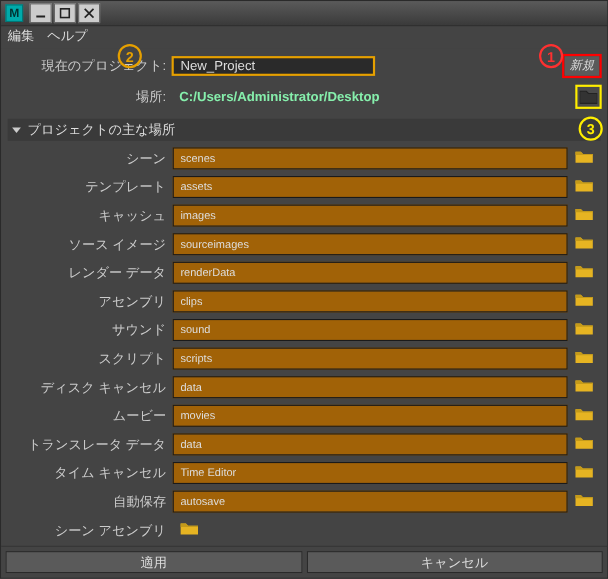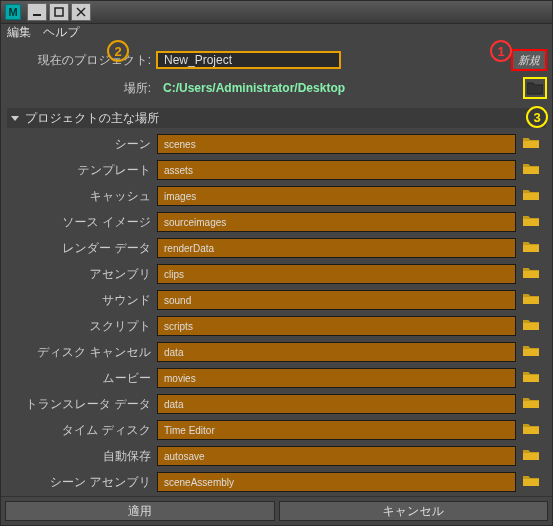--- a/index.html
+++ b/index.html
@@ -225,42 +225,41 @@
           <div class="field-label">トランスレータ データ</div>
           <input class="field-input" value="data" style="">
           <div class="field-folder">
             <span><svg class="folder-svg" viewBox="0 0 16 14">
                 <path d="M0 3 L5 3 L7 5 L16 5 L16 13 L0 13 Z" fill="#e6b422"></path>
                 <path d="M0 3 L5 3 L7 5 L16 5 L16 6 L0 6 Z" fill="#c49a1a"></path>
               </svg></span>
           </div>
         </div>
         <div class="field-row">
-          <div class="field-label">タイム ディスク</div>
+          <div class="field-label">タイム キャンセル</div>
           <input class="field-input" value="Time Editor" style="">
           <div class="field-folder">
             <span><svg class="folder-svg" viewBox="0 0 16 14">
                 <path d="M0 3 L5 3 L7 5 L16 5 L16 13 L0 13 Z" fill="#e6b422"></path>
                 <path d="M0 3 L5 3 L7 5 L16 5 L16 6 L0 6 Z" fill="#c49a1a"></path>
               </svg></span>
           </div>
         </div>
         <div class="field-row">
           <div class="field-label">自動保存</div>
           <input class="field-input" value="autosave" style="">
           <div class="field-folder">
             <span><svg class="folder-svg" viewBox="0 0 16 14">
                 <path d="M0 3 L5 3 L7 5 L16 5 L16 13 L0 13 Z" fill="#e6b422"></path>
                 <path d="M0 3 L5 3 L7 5 L16 5 L16 6 L0 6 Z" fill="#c49a1a"></path>
               </svg></span>
           </div>
         </div>
         <div class="field-row">
           <div class="field-label">シーン アセンブリ</div>
-          <input class="field-input" value="sceneAssembly" style="">
           <div class="field-folder">
             <span><svg class="folder-svg" viewBox="0 0 16 14">
                 <path d="M0 3 L5 3 L7 5 L16 5 L16 13 L0 13 Z" fill="#e6b422"></path>
                 <path d="M0 3 L5 3 L7 5 L16 5 L16 6 L0 6 Z" fill="#c49a1a"></path>
               </svg></span>
           </div>
         </div>
       </div>
 
   </div>

